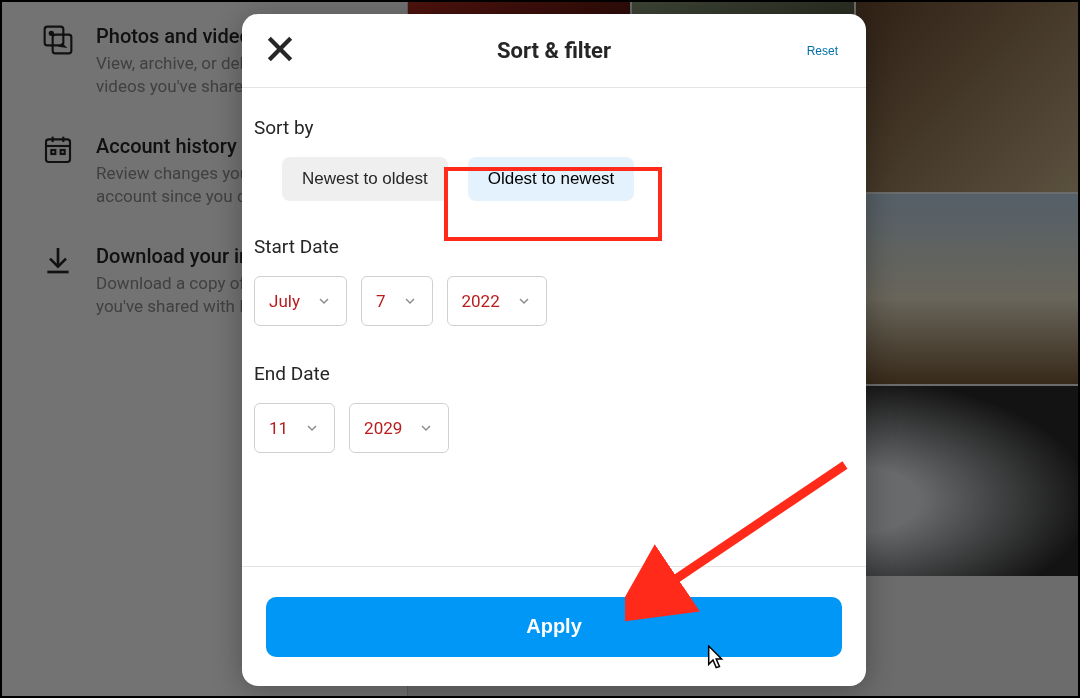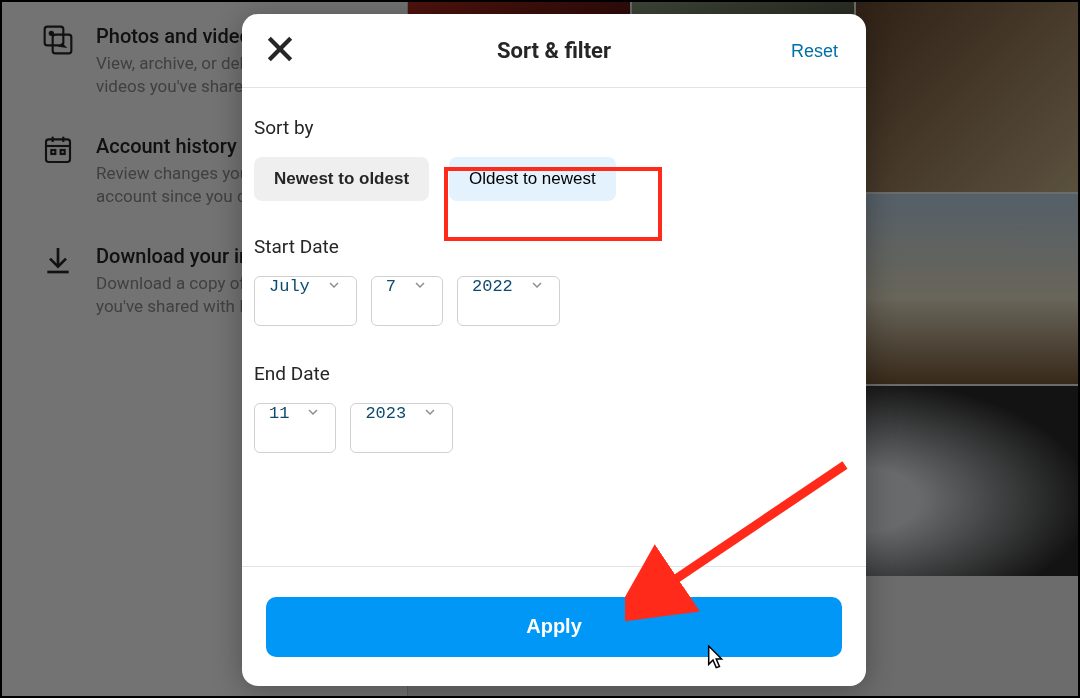--- a/index.html
+++ b/index.html
@@ -53,42 +53,42 @@
     .modal-header h2 { font-size: 22px; font-weight: 700; color: #262626; }
     .close-btn {
       position: absolute; left: 18px; top: 50%; transform: translateY(-50%);
       width: 40px; height: 40px; background: none; border: none; cursor: pointer;
       display:flex;align-items:center;justify-content:center;
     }
     .close-btn svg { width: 32px; height: 32px; stroke: #262626; stroke-width: 3.2; }
     .reset-btn {
       position: absolute; right: 28px; top: 50%; transform: translateY(-50%);
       background: none; border: none; cursor: pointer;
-      font-size: 18px; font-weight: 500; color: #0070a8;
+      font-size: 12px; font-weight: 500; color: #0070a8;
     }
     .modal-body { flex: 1; padding: 22px 24px 10px 12px; overflow-y: auto; }
     .section-label { font-size: 19px; font-weight: 400; color: #262626; margin: 6px 0 18px 0; }
     .chip-row { display: flex; gap: 20px; margin-bottom: 34px; }
     .chip {
       border: none; border-radius: 8px; padding: 12px 20px;
       font-size: 17px; cursor: pointer;
     }
-    .chip-off { background: #efefef; color: #262626; font-weight: 700; }
+    .chip-off { background: #efefef; color: #262626; font-weight: 400; margin-left: 28px; }
     .chip-on  { background: #e3f2fd; color: #000000; font-weight: 500; }
     .highlight-box {
       position: absolute; left: 442px; top: 165px;
       width: 218px; height: 74px;
       border: 4px solid #ff2a1a; pointer-events: none;
     }
     .date-row { display: flex; gap: 14px; margin-bottom: 36px; }
     .date-select {
       border: 1px solid #d0d0d0; border-radius: 6px;
       background: #fff; height: 50px; padding: 0 14px;
-      display: flex; align-items: flex-start; gap: 16px;
-      font-size: 17px; color: #0c4a6e; cursor: pointer; font-family: Liberation Mono, monospace;
+      display: flex; align-items: center; gap: 16px;
+      font-size: 17px; color: #b91c1c; cursor: pointer;
     }
     .chev { width: 16px; height: 16px; }
     .chev svg { width:100%; height:100%; stroke:#8e8e8e; stroke-width:2.2; fill:none; }
     .modal-footer {
       flex: 0 0 120px; border-top: 1px solid #e3e3e3;
       display: flex; align-items: center; justify-content: center; padding: 0 24px;
     }
     .apply-btn {
       width: 100%; height: 60px; border-radius: 10px;
       background: #0197f6; color: #fff; font-size: 20px; font-weight: 700;
@@ -204,21 +204,21 @@
 
     <div class="section-label">End Date</div>
     <div class="date-row">
       <div class="date-select">
         <span>11</span>
         <span class="chev"><svg viewBox="0 0 24 24">
               <polyline points="6 9 12 15 18 9"></polyline>
             </svg></span>
       </div>
       <div class="date-select">
-        <span>2023</span>
+        <span>2029</span>
         <span class="chev"><svg viewBox="0 0 24 24">
               <polyline points="6 9 12 15 18 9"></polyline>
             </svg></span>
       </div>
     </div>
   </div>
 
   <div class="modal-footer">
     <button class="apply-btn">Apply</button>
   </div>

